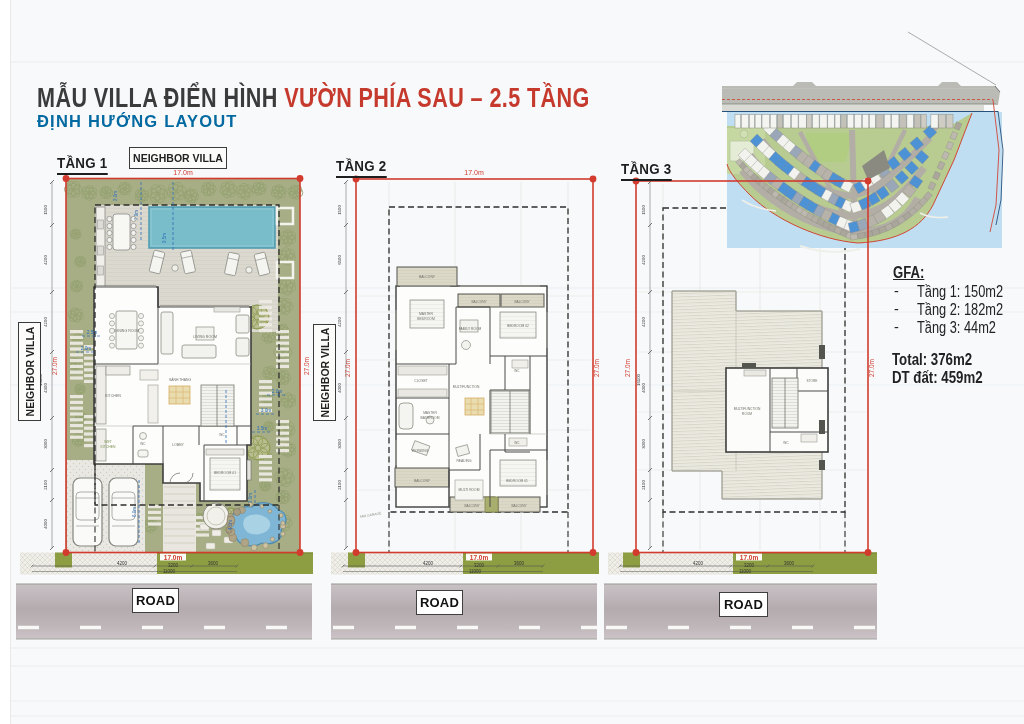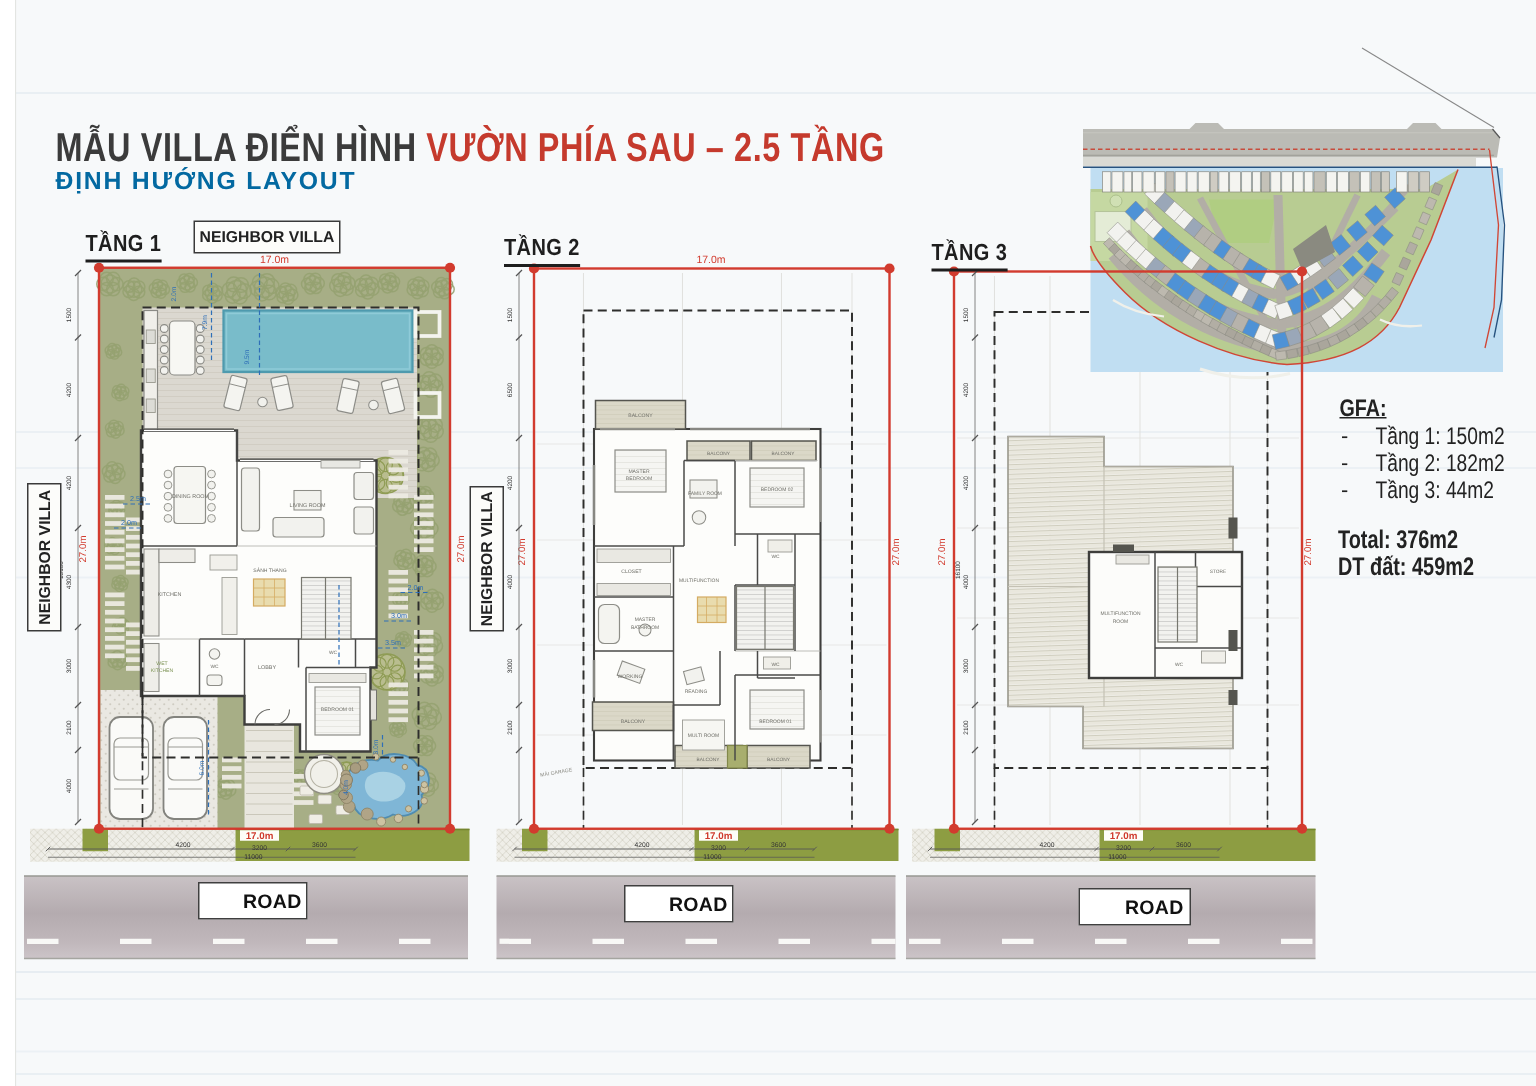--- a/index.html
+++ b/index.html
@@ -5,21 +5,21 @@
 body{width:1024px;height:724px;position:relative;overflow:hidden;
  background:#f7f9fa;font-family:"Liberation Sans",sans-serif;}
 .abs{position:absolute;white-space:nowrap;}
 .nb{position:absolute;border:1.5px solid #3a3a3a;background:#fcfcfa;display:flex;
  align-items:center;justify-content:center;font-weight:bold;font-size:10.5px;color:#222;
  letter-spacing:0px;white-space:nowrap;}
 .tang{position:absolute;transform:scaleX(0.86);transform-origin:left top;font-weight:bold;font-size:15.5px;color:#1e1e1e;
  border-bottom:2.2px solid #1e1e1e;padding-bottom:1px;letter-spacing:0.3px;}
 .road{position:absolute;border:1.6px solid #3f3f3f;background:#fff;display:flex;
  align-items:center;justify-content:center;font-weight:bold;font-size:13px;color:#111;
- letter-spacing:0.2px;padding-left:26px;}
+ letter-spacing:0.2px;}
 </style></head>
 <body>
 <svg width="1024" height="724" viewBox="0 0 1024 724" xmlns="http://www.w3.org/2000/svg" style="position:absolute;left:0;top:0">
     <defs>
 <pattern id="deck" width="4" height="4" patternUnits="userSpaceOnUse">
  <rect width="4" height="4" fill="#dbd8d0"></rect>
         <line x1="0" y1="0" x2="4" y2="0" stroke="#c8c4b8" stroke-width="0.7"></line>
 </pattern>
 <pattern id="deckv" width="4" height="4" patternUnits="userSpaceOnUse">
  <rect width="4" height="4" fill="#dcd9d1"></rect>

